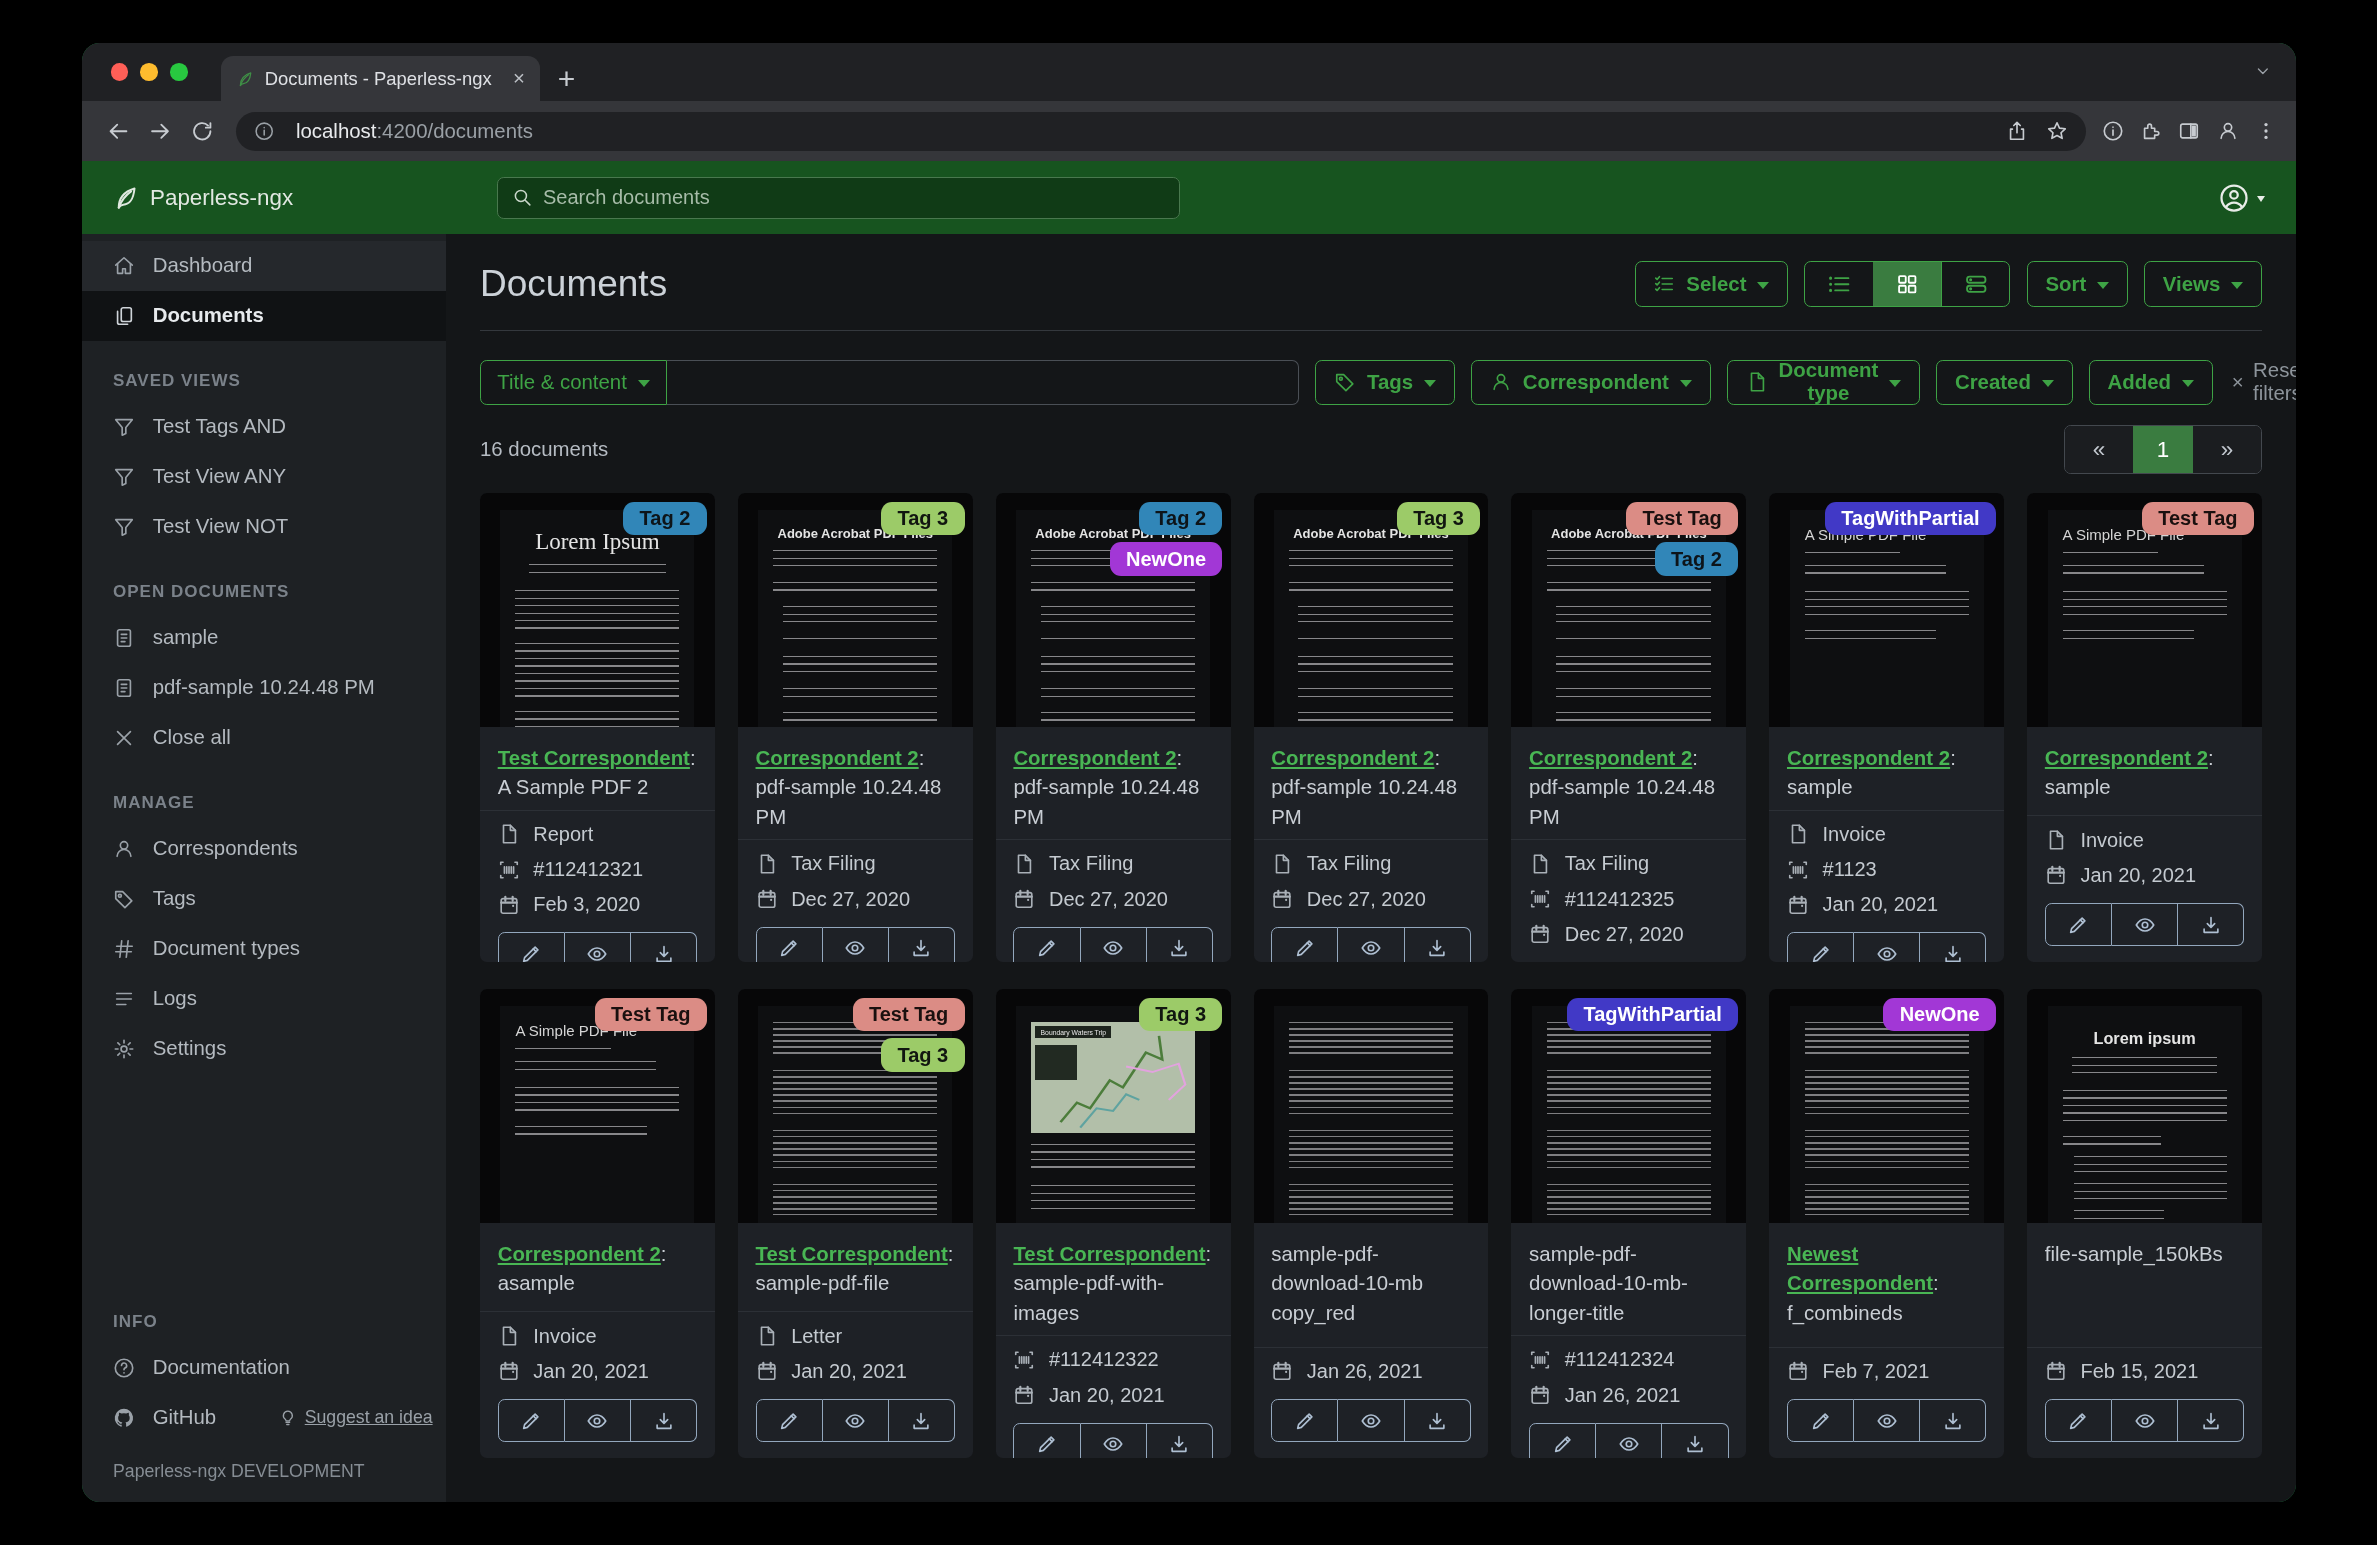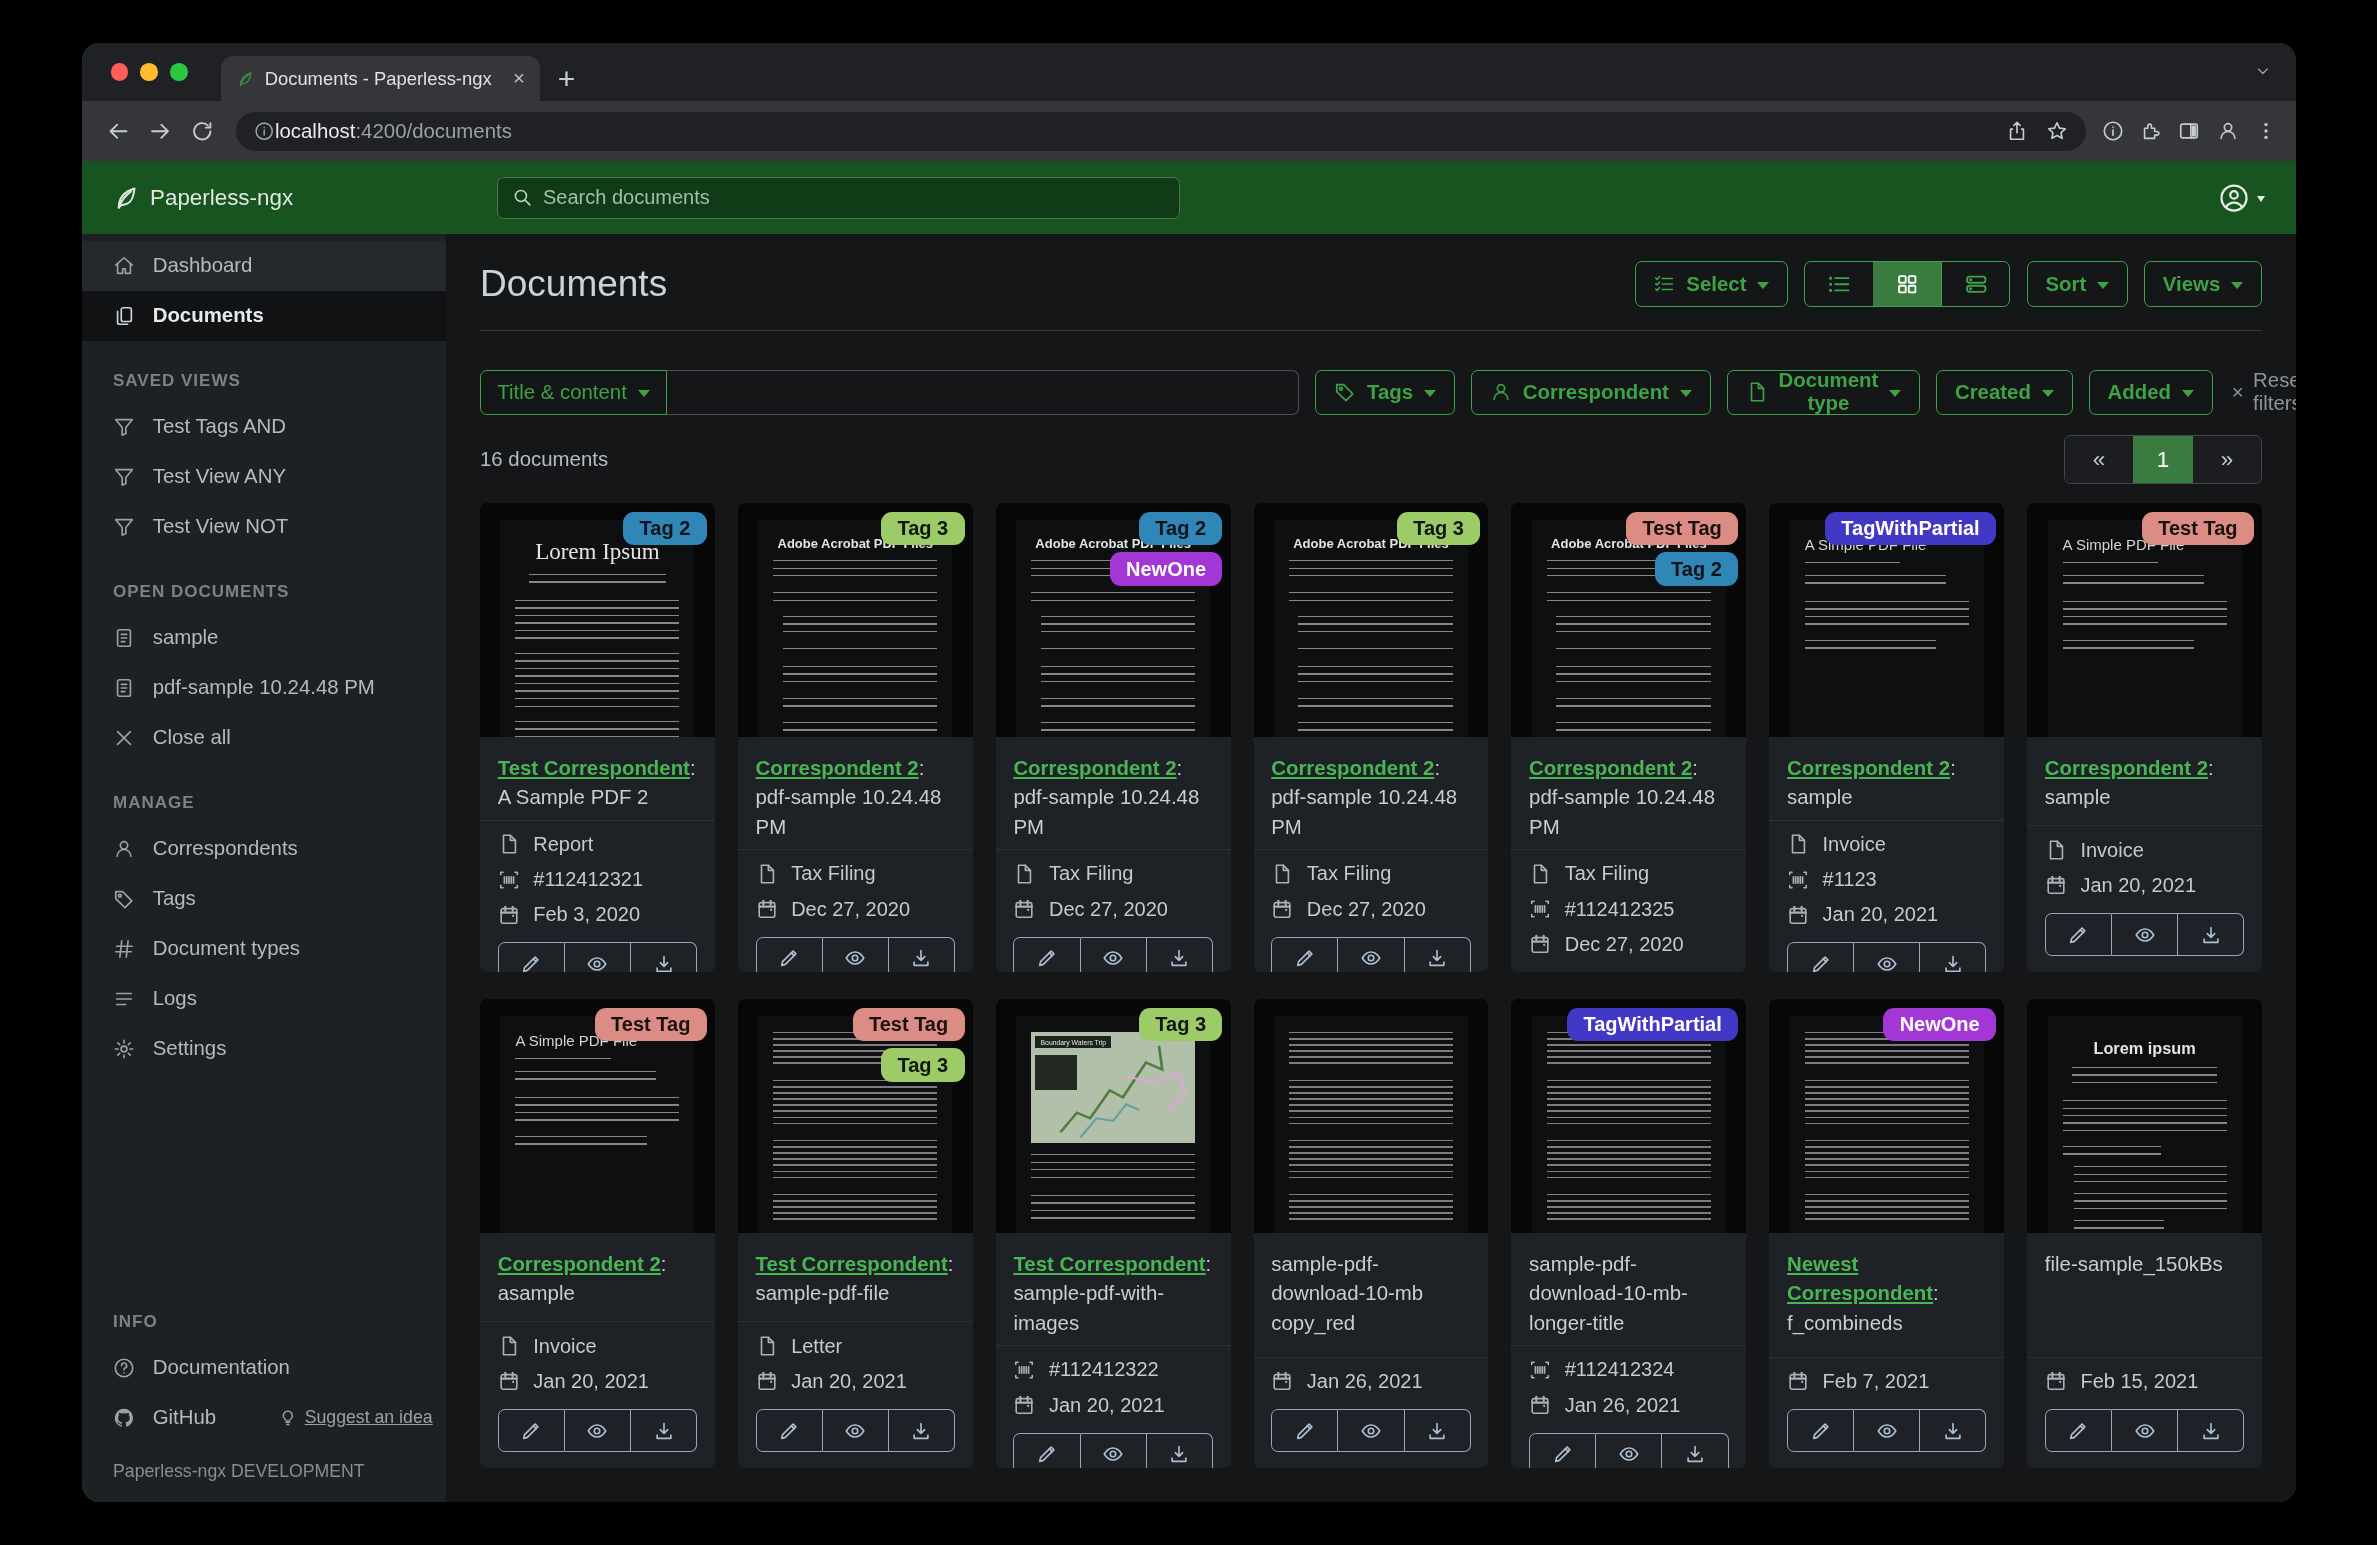--- a/index.html
+++ b/index.html
@@ -12,21 +12,21 @@
   .lights { display:flex; gap:12.2px; position:absolute; left:28.5px; top:20.4px; }
   .light { width:17.7px; height:17.7px; border-radius:50%; }
   .tab { margin-left:139px; width:319px; height:45px; background:#35363a; border-radius:12.2px 12.2px 0 0; display:flex; align-items:center; padding:0 15px; gap:11px; }
   .tab-title { font-size:18.4px; color:#dfe1e5; flex:1; white-space:nowrap; overflow:hidden; }
   .tab-close { color:#bdc1c6; font-size:20.4px; }
   .newtab { color:#c7cbd0; font-size:30px; font-weight:300; margin:0 0 5.4px 17.7px; }
   .tabbar-chev { position:absolute; right:24.5px; top:19px; color:#9aa0a6; }
 
   .toolbar { height:60px; background:#35363a; display:flex; align-items:center; padding:0 19px; gap:6.8px; flex:none; }
   .nav-ic { width:35px; height:35px; display:flex; align-items:center; justify-content:center; color:#c7cbd0; }
-  .urlpill { flex:1; height:39px; background:#202124; border-radius:20px; display:flex; align-items:center; padding:0 17.7px; gap:1px; margin:0 9.5px; }
+  .urlpill { flex:1; height:39px; background:#202124; border-radius:20px; display:flex; align-items:center; padding:0 17.7px; gap:22px; margin:0 9.5px; }
   .url { font-size:20.4px; color:#9aa0a6; flex:1; }
   .url b { color:#e8eaed; font-weight:400; }
   .pill-ics { display:flex; gap:17.7px; color:#c7cbd0; }
   .chrome-right { display:flex; gap:16.3px; align-items:center; color:#c7cbd0; }
 
   
   .appheader { height:73px; background:#17541f; display:flex; align-items:center; position:relative; flex:none; }
   .brand { display:flex; align-items:center; gap:11px; margin-left:30px; color:#e2e8e2; font-size:22.4px; }
   .brand .ic { color:#dfe8df; }
   .hsearch { position:absolute; left:415px; width:683px; height:42px; background:rgba(8,28,10,.45); border:1.4px solid #49784e; border-radius:6.8px; display:flex; align-items:center; padding:0 13.6px; gap:11px; }
@@ -55,21 +55,21 @@
   .tool-row { display:flex; gap:16.3px; align-items:center; }
   .gbtn { display:inline-flex; align-items:center; gap:11px; height:46px; padding:0 17.7px; border:1.4px solid #3ea345; border-radius:6.8px; color:#3ea345; font-size:20.4px; font-weight:700; background:transparent; }
   .crt { width:0; height:0; border-left:6.1px solid transparent; border-right:6.1px solid transparent; border-top:7.5px solid currentColor; margin-top:3.4px; }
   .vgroup { display:flex; border:1.4px solid #3ea345; border-radius:6.8px; overflow:hidden; height:46px; }
   .vseg { width:68px; display:flex; align-items:center; justify-content:center; color:#3ea345; }
   .vseg + .vseg { border-left:1.4px solid #3ea345; }
   .vseg.active { background:#3a7c40; color:#fff; border-left:none; }
 
   .hr { border-top:1.4px solid #34383d; margin-top:23px; }
 
-  .filter-row { display:flex; gap:16.3px; margin-top:38px; align-items:center; }
+  .filter-row { display:flex; gap:16.3px; margin-top:28px; align-items:center; }
   .tc-group { display:flex; height:45px; width:819px; flex:none; }
   .tc-btn { display:flex; align-items:center; gap:11px; padding:0 16.3px; border:1.4px solid #3ea345; border-radius:6.8px 0 0 6.8px; color:#3ea345; font-size:20.4px; }
   .tc-input { flex:1; background:transparent; border:1.4px solid #4a4f55; border-left:none; border-radius:0 6.8px 6.8px 0; outline:none; color:#d7dade; font-size:20px; padding:0 13.6px; font-family:inherit; }
   .fbtn { height:45px; }
   .fbtn .fic { color:#3ea345; }
   .reset { display:flex; align-items:center; gap:9.5px; color:#8d949b; font-size:20.4px; margin-left:2.7px; }
 
   .count-row { display:flex; align-items:center; justify-content:space-between; margin-top:20.4px; }
   .count { font-size:20.4px; color:#b6bcc3; }
   .pager { display:flex; border:1.4px solid #43484e; border-radius:6.8px; overflow:hidden; height:49px; }

